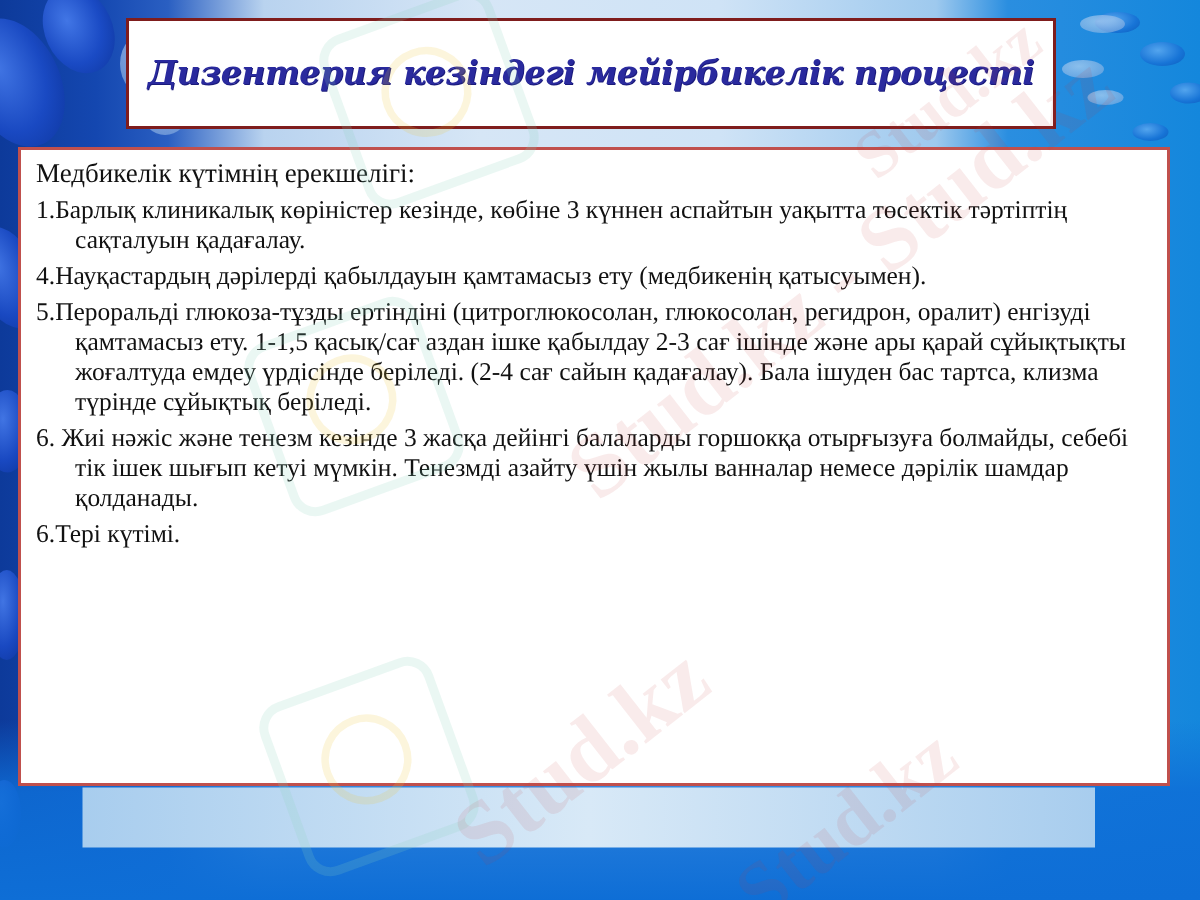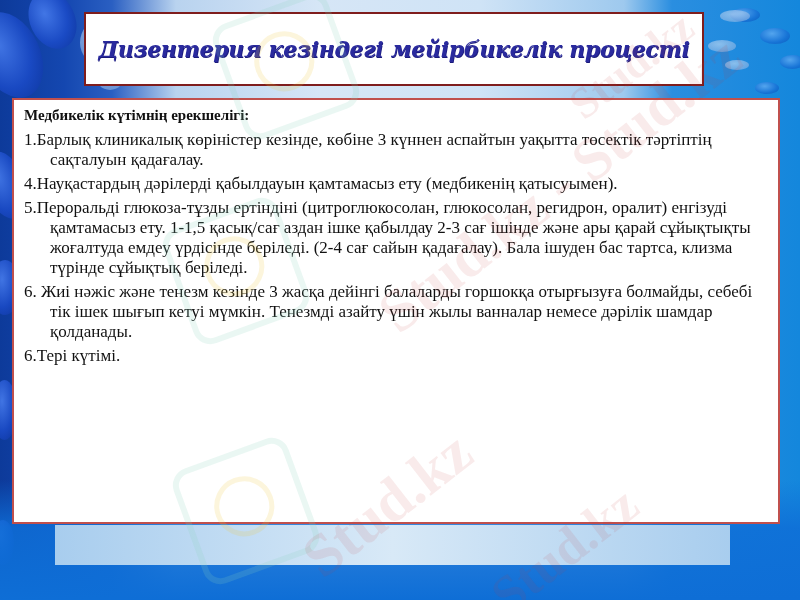--- a/index.html
+++ b/index.html
@@ -81,23 +81,23 @@
       background: #ffffff;
       border: 2px solid #c0504d;
       box-sizing: border-box;
       z-index: 3;
       padding: 5px 10px 0 10px;
       color: #111111;
       font-size: 17px;
       line-height: 20px;
     }
     .content-heading {
-      font-weight: bold;
+      font-weight: normal;
       margin: 0 0 5px 0;
-      font-size: 15px;
+      font-size: 18px;
     }
     .item {
       margin: 0 0 4px 0;
       padding-left: 26px;
       text-indent: -26px;
     }
 
     .watermark {
       position: absolute;
       font-family: "Liberation Serif", serif;

